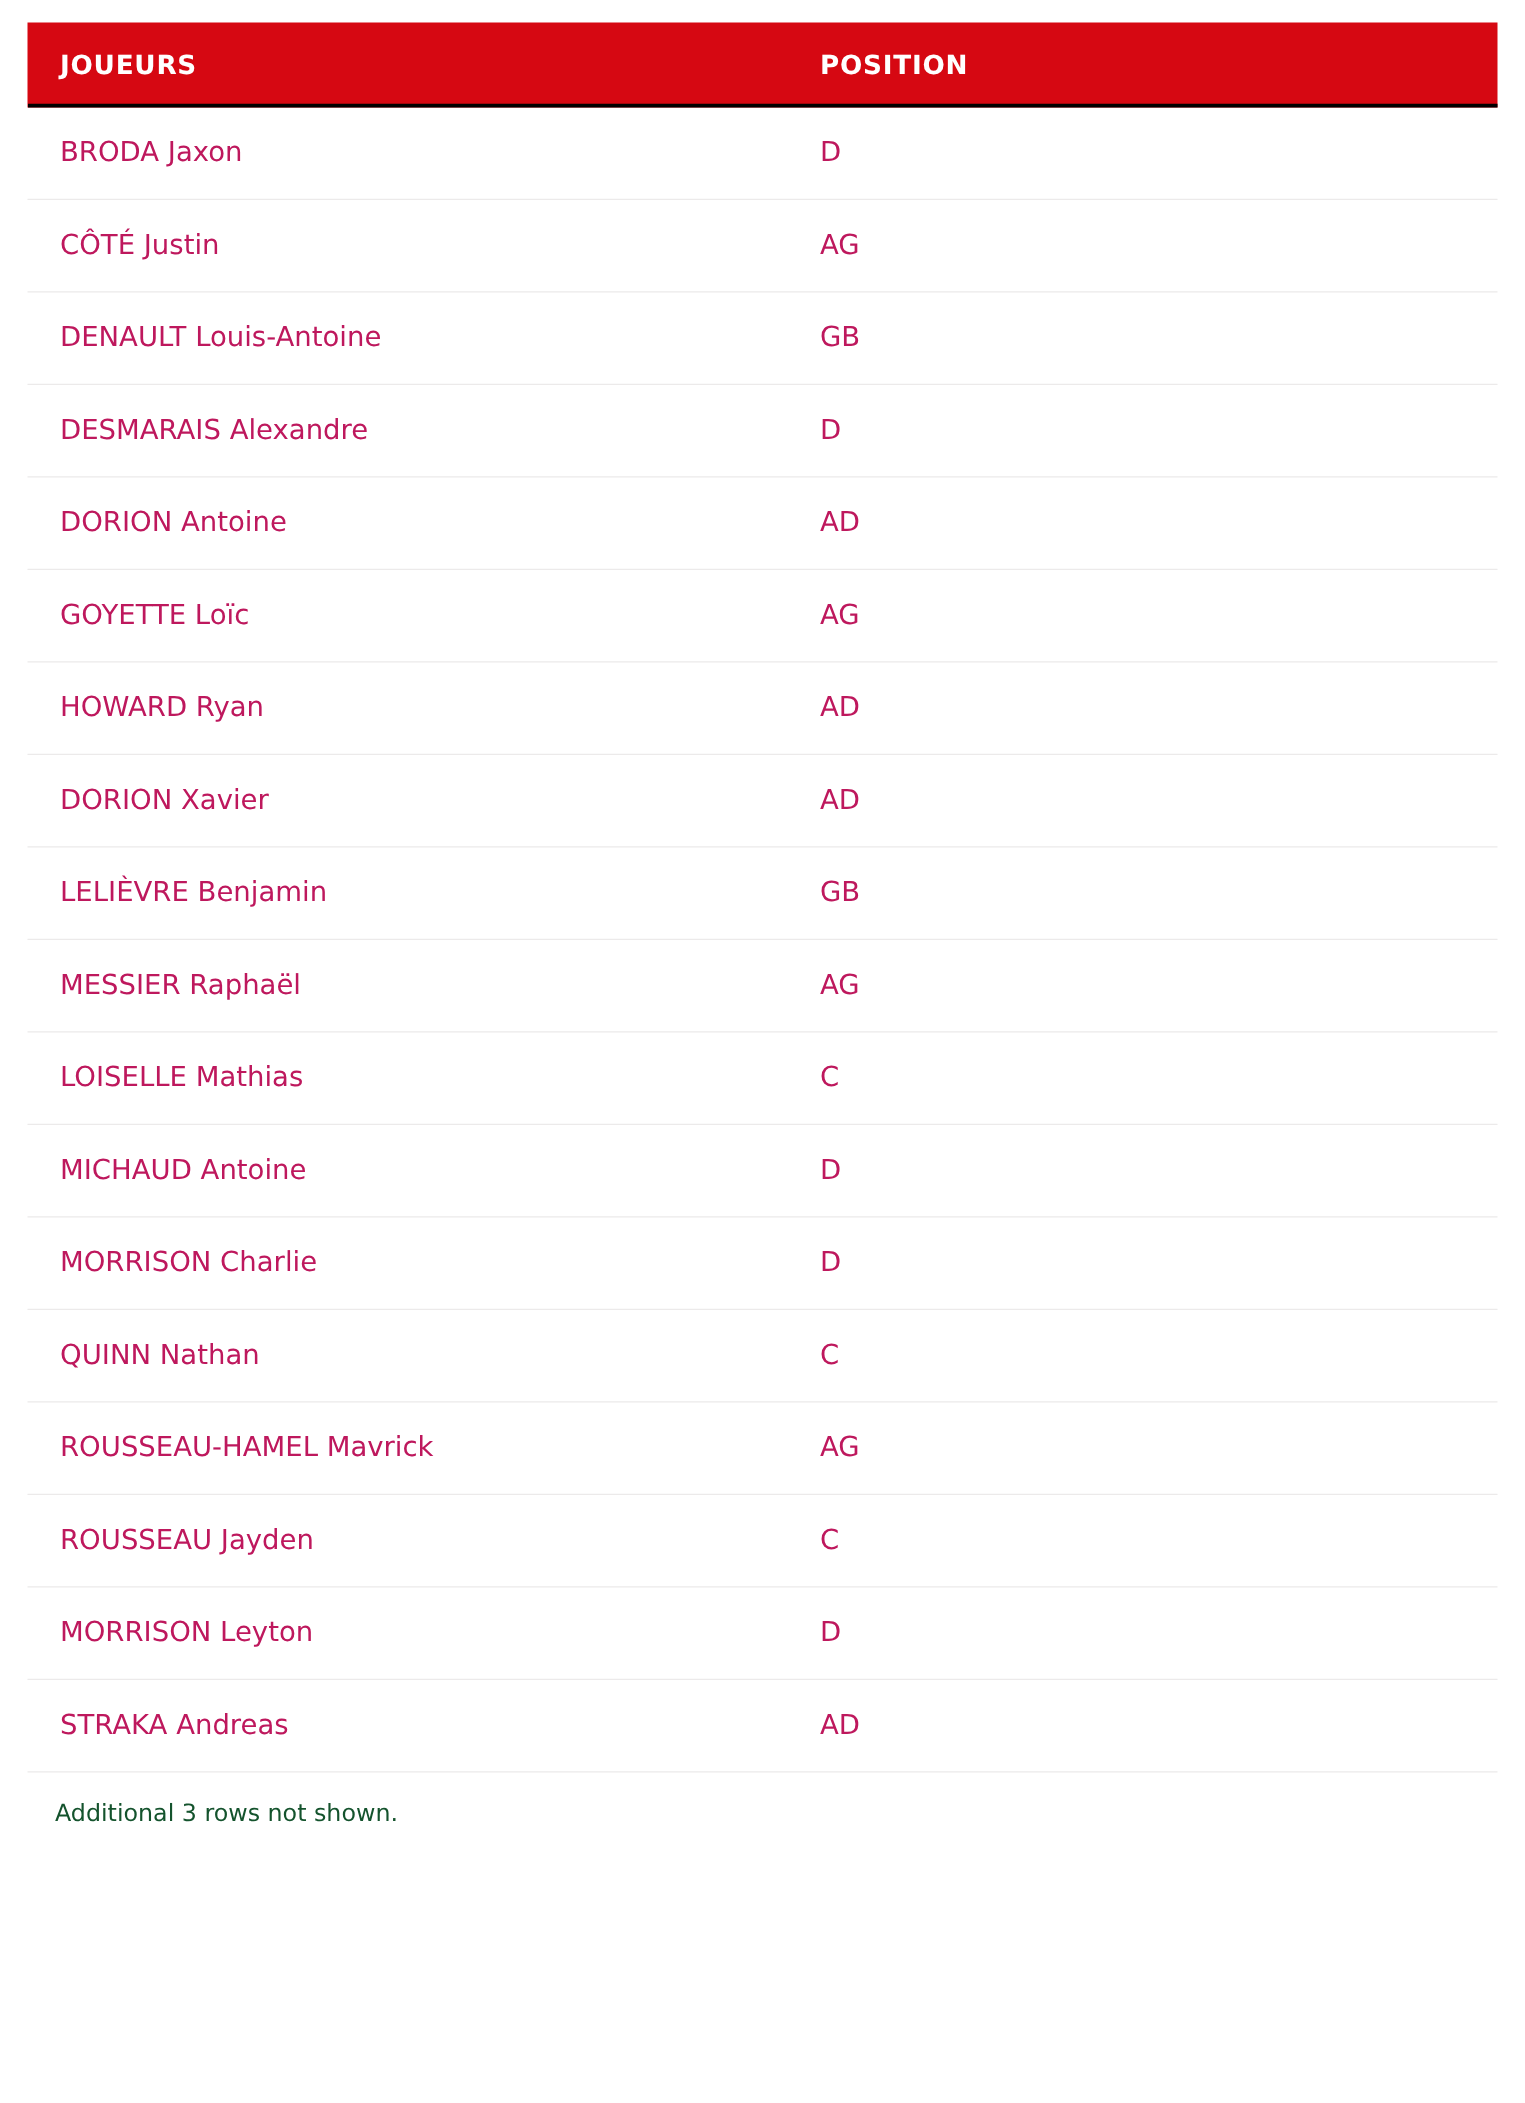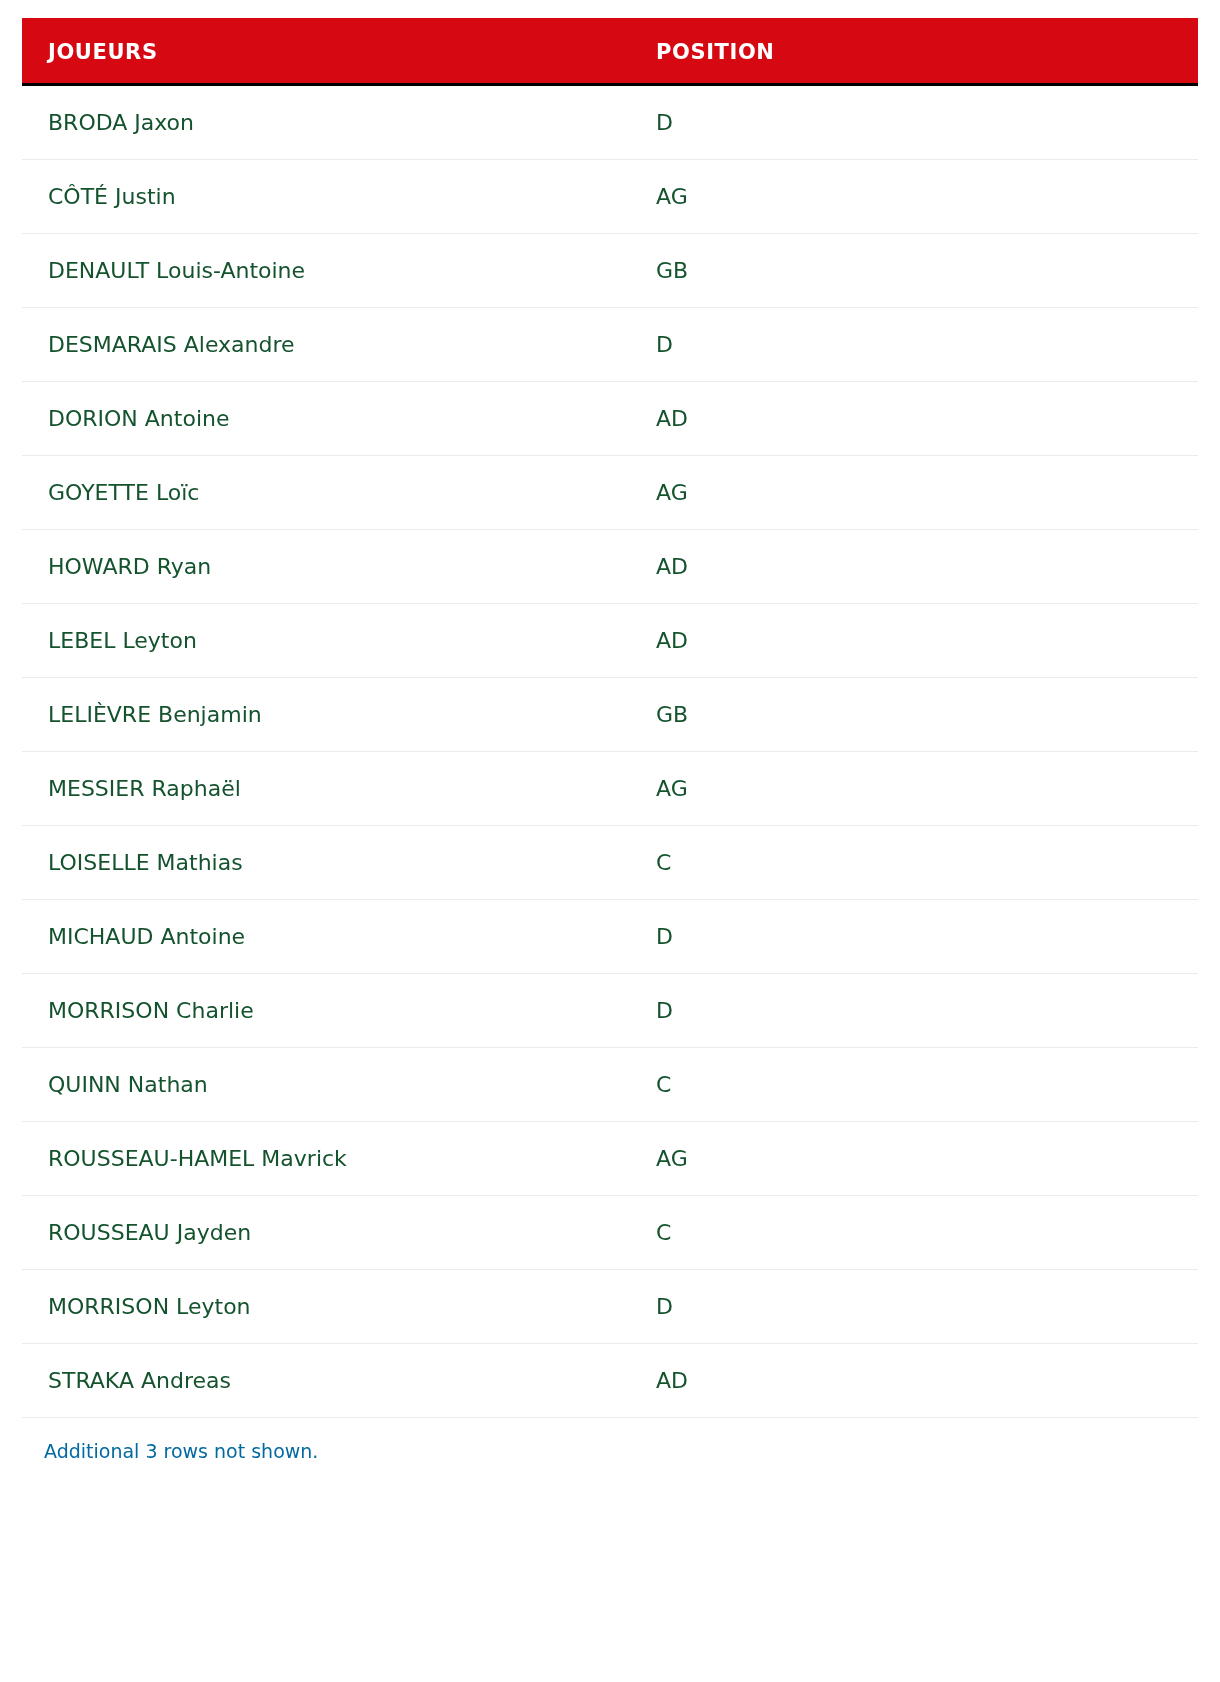--- a/index.html
+++ b/index.html
@@ -37,39 +37,39 @@
   }
   table.roster thead th.col-player {
     padding-left: 26px;
     width: 600px;
   }
   table.roster thead th.col-position {
     padding-left: 8px;
   }
   table.roster tbody td {
     font-size: 22px;
-    color: #14532d;
+    color: #be185d;
     font-weight: 400;
     padding: 24px 0 24px 0;
     border-bottom: 1px solid #eceaea;
     vertical-align: middle;
     white-space: nowrap;
     overflow: hidden;
     text-overflow: ellipsis;
   }
   table.roster tbody td.col-player {
     padding-left: 26px;
     width: 600px;
   }
   table.roster tbody td.col-position {
     padding-left: 8px;
   }
   .footnote {
     font-size: 19px;
-    color: #0369a1;
+    color: #14532d;
     padding: 22px 0 0 22px;
     font-family: "DejaVu Sans", "Liberation Sans", sans-serif;
   }
 </style>
 </head>
 <body>
 
 <div class="page">
   <table class="roster">
     <thead>
@@ -101,21 +101,21 @@
         </tr>
         <tr>
           <td class="col-player">GOYETTE Loïc</td>
           <td class="col-position">AG</td>
         </tr>
         <tr>
           <td class="col-player">HOWARD Ryan</td>
           <td class="col-position">AD</td>
         </tr>
         <tr>
-          <td class="col-player">LEBEL Leyton</td>
+          <td class="col-player">DORION Xavier</td>
           <td class="col-position">AD</td>
         </tr>
         <tr>
           <td class="col-player">LELIÈVRE Benjamin</td>
           <td class="col-position">GB</td>
         </tr>
         <tr>
           <td class="col-player">MESSIER Raphaël</td>
           <td class="col-position">AG</td>
         </tr>

